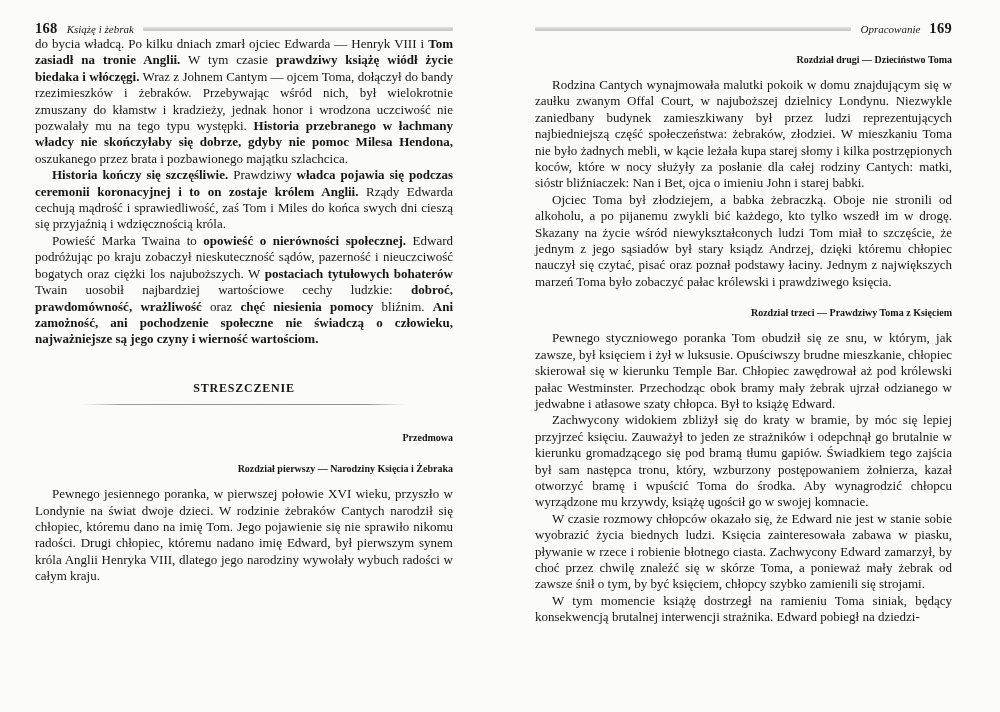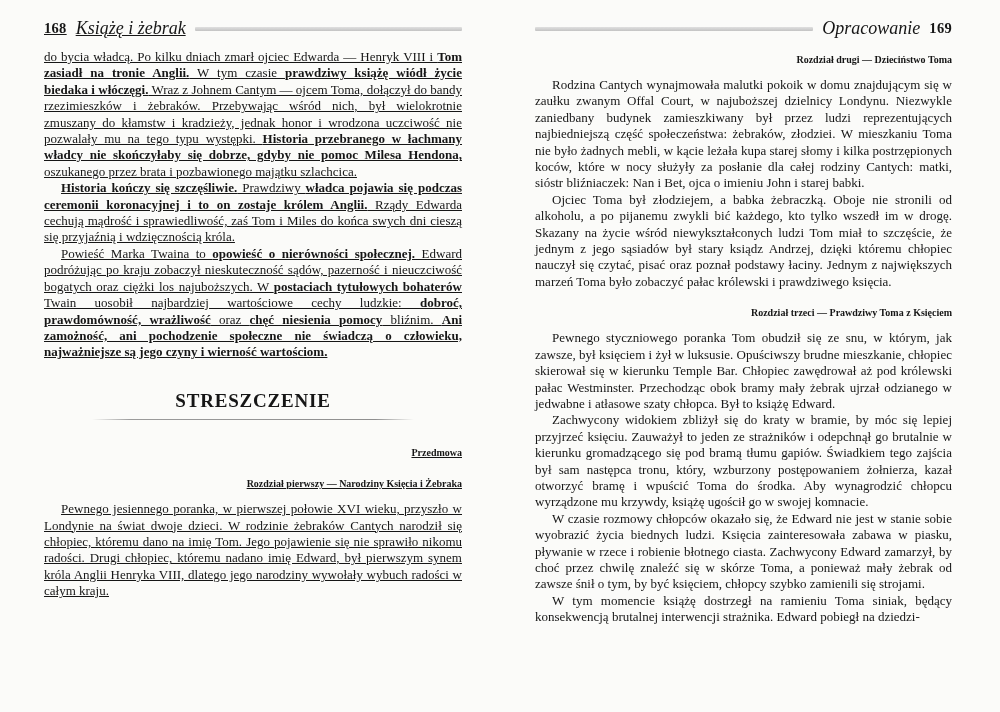--- a/index.html
+++ b/index.html
@@ -6,55 +6,54 @@
   body {
     width: 1000px; height: 712px;
     background: #fbfbf9;
     font-family: "Liberation Serif", serif;
     color: #161616;
     overflow: hidden;
     position: relative;
   }
   .spread { position: absolute; inset: 0; }
   .page { position: absolute; top: 0; height: 712px; }
-  .page-left  { left: 44px;  width: 418px; text-decoration: underline; }
+  .page-left  { left: 35px;  width: 418px; }
   .page-right { left: 535px; width: 417px; }
 
   .running-header {
     display: flex; align-items: center; gap: 9px;
     margin-top: 21px; height: 15px;
   }
   .pagenum { font-weight: bold; font-size: 14.5px; letter-spacing: 0.3px; }
-  .running-title { font-style: italic; font-size: 18px; white-space: nowrap; }
+  .running-title { font-style: italic; font-size: 11px; white-space: nowrap; }
   .header-bar {
     flex: 1; height: 4px;
     background: linear-gradient(#e0e0e0, #c3c3c3);
     border-radius: 1px;
   }
 
   .body-text-col {
-    margin-top: 13px;
     font-size: 13px;
     line-height: 16.4px;
     text-align: justify;
   }
   .para { margin: 0; }
   .para.indent { text-indent: 17px; }
   .bold { font-weight: bold; }
 
   .chapter-heading {
     font-size: 10px; font-weight: bold;
     margin: 14px 0 9px 0;
     text-align: right; line-height: 17px;
   }
   .page-right .body-text-col .chapter-heading:first-child { margin-top: 15px; }
 
   .section-title-wrap { margin: 32px 0 24px 0; text-align: center; }
   .section-title {
-    font-weight: bold; font-size: 19px; letter-spacing: 0.8px;
+    font-weight: bold; font-size: 12px; letter-spacing: 0.8px;
     display: inline-block;
   }
   .section-rule {
     height: 1px; width: 77%;
     margin: 8px auto 0 auto;
     background: linear-gradient(to right, rgba(140,140,140,0), #9b9b9b 12%, #8f8f8f 88%, rgba(140,140,140,0));
   }
 </style>
 </head>
 <body style="background: rgb(251, 251, 249); color: rgb(22, 22, 22);">

